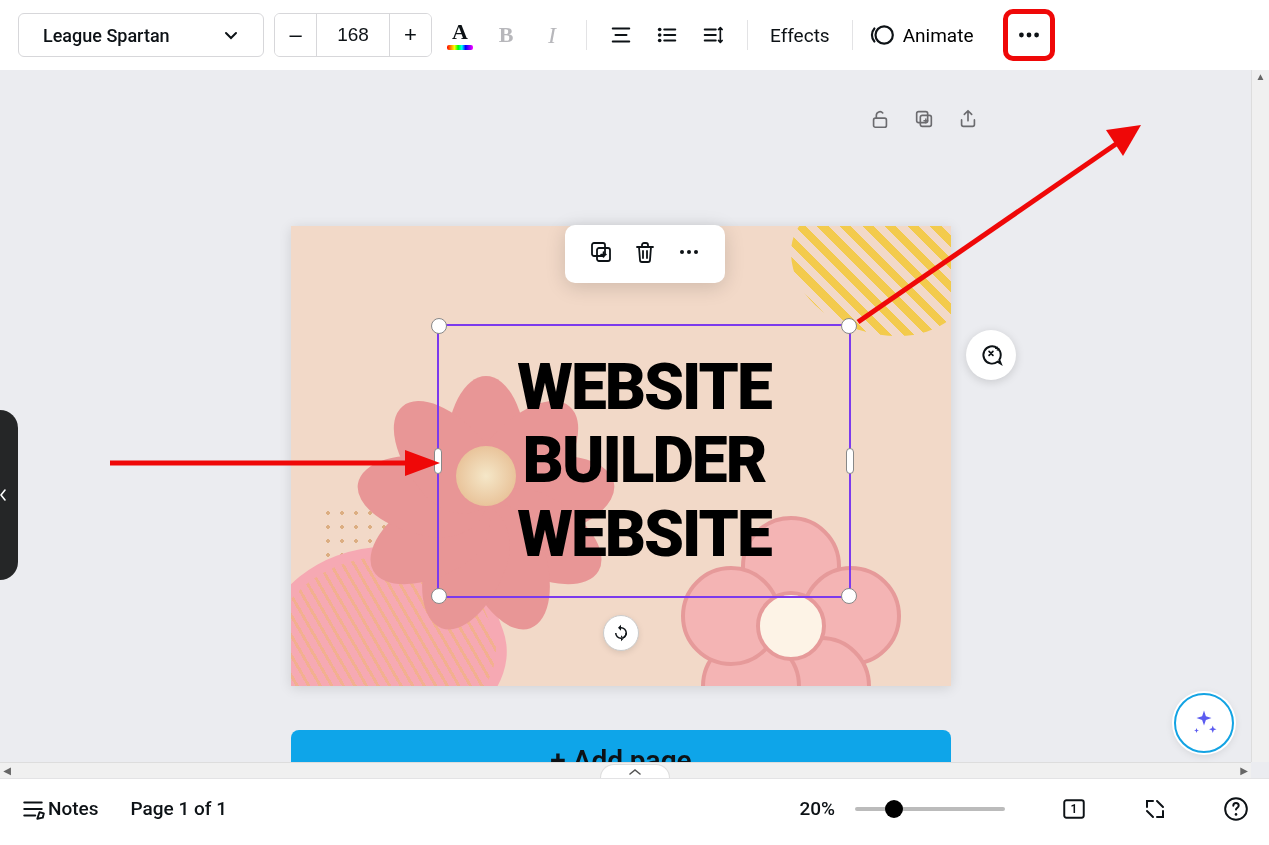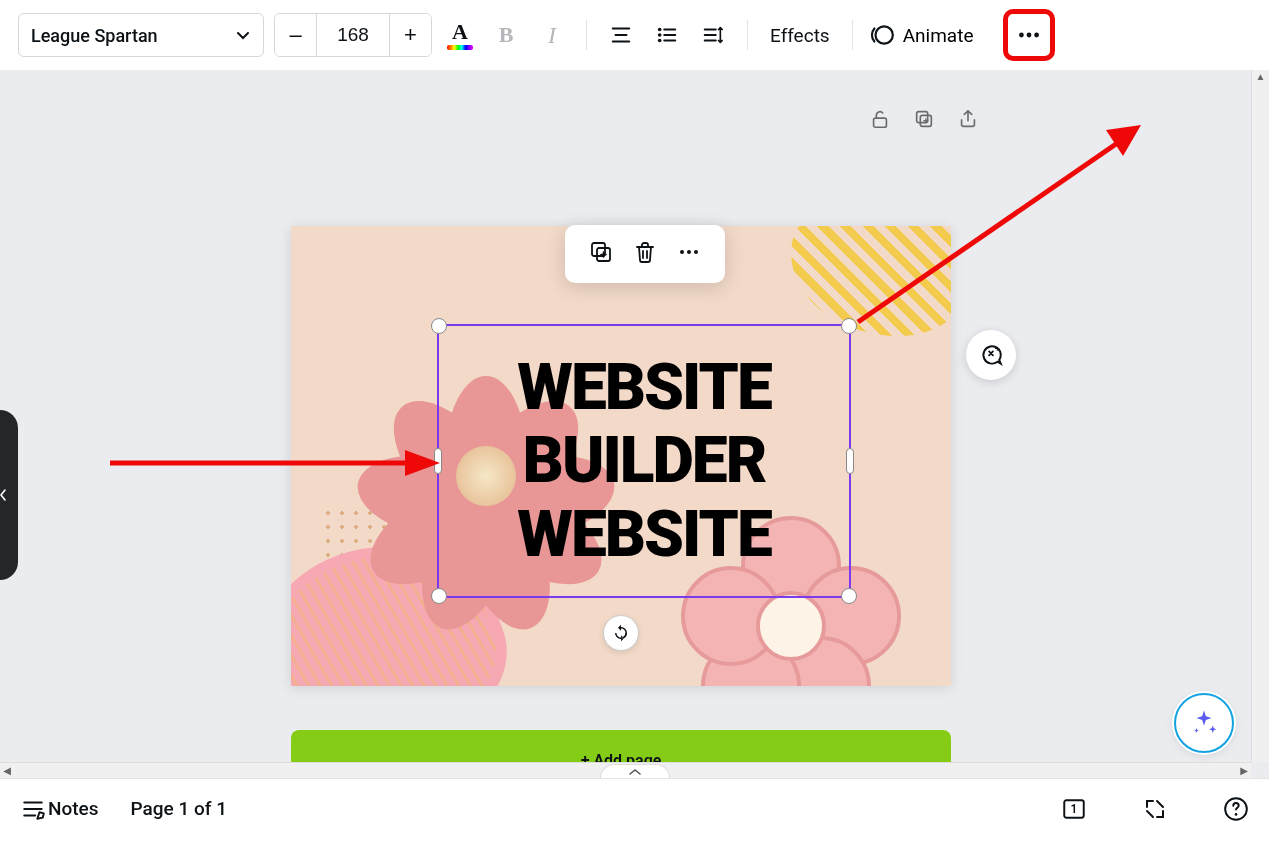--- a/index.html
+++ b/index.html
@@ -1,20 +1,20 @@
 <!DOCTYPE html>
 <html><head>
 <meta charset="utf-8">
 <style>
   * { box-sizing: border-box; margin: 0; padding: 0; }
   html, body { width: 1269px; height: 845px; font-family: -apple-system, BlinkMacSystemFont, "Segoe UI", Roboto, sans-serif; overflow: hidden; background: #fff; }
   
   
   .toolbar { height: 70px; background: #fff; display: flex; align-items: center; padding: 0 18px; gap: 10px; position: relative; z-index: 10; }
-  .font-select { display: flex; align-items: center; justify-content: space-between; width: 246px; height: 44px; border: 1px solid #d7d7da; border-radius: 6px; padding: 0 12px; cursor: pointer; font-size: 18px; color: #0d1216; font-weight: 500; }
+  .font-select { display: flex; align-items: center; justify-content: space-between; width: 246px; height: 44px; border: 1px solid #d7d7da; border-radius: 6px; padding: 0 24px; cursor: pointer; font-size: 18px; color: #0d1216; font-weight: 500; }
   .size-group { display: flex; align-items: center; height: 44px; border: 1px solid #d7d7da; border-radius: 6px; overflow: hidden; }
   .size-btn { width: 42px; height: 100%; display: flex; align-items: center; justify-content: center; font-size: 22px; color: #0d1216; cursor: pointer; background: #fff; border: none; }
   .size-btn:first-child { border-right: 1px solid #d7d7da; }
   .size-btn:last-child { border-left: 1px solid #d7d7da; }
   .size-input { width: 72px; height: 100%; text-align: center; font-size: 19px; color: #0d1216; border: none; outline: none; font-weight: 500; }
   .text-color { width: 36px; height: 40px; display: flex; flex-direction: column; align-items: center; justify-content: center; cursor: pointer; }
   .color-a { font-size: 22px; font-weight: 600; color: #0d1216; font-family: serif; line-height: 1; }
   .color-bar { width: 26px; height: 5px; margin-top: 2px; background: linear-gradient(to right, #ff0000, #ff8000, #ffff00, #00ff00, #00ffff, #0000ff, #8000ff, #ff00ff); border-radius: 2px; }
   .fmt-btn { width: 36px; height: 40px; display: flex; align-items: center; justify-content: center; font-size: 22px; cursor: pointer; color: #b7b7bb; }
   .fmt-btn.bold { font-weight: 700; font-family: serif; }
@@ -58,21 +58,21 @@
   .text-box { position: absolute; top: 100px; left: 148px; width: 410px; height: 270px; outline: 2px solid #7c3aed; display: flex; align-items: center; justify-content: center; z-index: 2; }
   .text-content { font-size: 64px; font-weight: 900; text-align: center; color: #000; line-height: 1.15; letter-spacing: -2px; }
   .handle { position: absolute; background: #fff; border: 1.5px solid #888; z-index: 3; }
   .handle.corner { width: 16px; height: 16px; border-radius: 50%; }
   .handle.side { width: 8px; height: 26px; border-radius: 4px; }
   
   .rotate-handle { position: absolute; bottom: 35px; left: 50%; transform: translateX(-50%); width: 36px; height: 36px; background: #fff; border: 1px solid #ccc; border-radius: 50%; display: flex; align-items: center; justify-content: center; cursor: pointer; z-index: 3; box-shadow: 0 2px 6px rgba(0,0,0,.1); }
   
   .comment-btn { position: absolute; top: 260px; right: 253px; width: 50px; height: 50px; background: #fff; border-radius: 50%; box-shadow: 0 2px 10px rgba(0,0,0,.15); display: flex; align-items: center; justify-content: center; cursor: pointer; z-index: 6; }
   
-  .add-page { position: absolute; top: 660px; left: 291px; width: 660px; height: 60px; background: #84cc16; border-radius: 8px; display: flex; align-items: center; justify-content: center; font-size: 16px; font-weight: 600; color: #0d1216; cursor: pointer; }
+  .add-page { position: absolute; top: 660px; left: 291px; width: 660px; height: 60px; background: #0ea5e9; border-radius: 8px; display: flex; align-items: center; justify-content: center; font-size: 28px; font-weight: 600; color: #0d1216; cursor: pointer; }
   
   .scroll-tab { position: absolute; bottom: 0; left: 50%; transform: translateX(-50%); width: 70px; height: 14px; background: #fff; border: 1px solid #ddd; border-bottom: none; border-radius: 14px 14px 0 0; display:flex; align-items:center; justify-content:center; color:#555; font-size:11px; cursor:pointer; }
   .hscroll { position: absolute; bottom: 0; left: 0; right: 18px; height: 16px; background: #f0f0f0; border-top: 1px solid #ddd; display:flex; align-items:center; }
   .hscroll .tr { height:10px; margin:0 14px; flex:1; position:relative; }
   .hscroll .arr { width:14px; text-align:center; color:#666; font-size:10px; }
   .vscroll { position: absolute; top: 0; right: 0; bottom: 16px; width: 18px; background: #f0f0f0; border-left: 1px solid #ddd; }
   .vscroll .arr { height:14px; text-align:center; color:#666; font-size:10px; line-height:14px; }
   
   .assist-btn { position: absolute; bottom: 25px; right: 35px; width: 60px; height: 60px; background: #fff; border-radius: 50%; border: 2px solid #13a3e3; display: flex; align-items: center; justify-content: center; cursor: pointer; z-index: 20; box-shadow: 0 0 0 2px #fff, 0 2px 10px rgba(0,0,0,.12); }
   
@@ -301,20 +301,26 @@
 <div class="bottom-bar">
   <div class="notes">
     <svg width="26" height="26" viewBox="0 0 24 24">
         <path d="M4 6h16M4 12h16M4 18h10" stroke="#0d1216" stroke-width="2" stroke-linecap="round"></path>
         <path d="M18 15l4 1-1 4-5 1 2-6z" fill="none" stroke="#0d1216" stroke-width="1.8" stroke-linejoin="round"></path>
       </svg>
     <span>Notes</span>
   </div>
   <div>Page 1 of 1</div>
   <div class="spacer"></div>
+  <div class="zoom-group">
+    <span>20%</span>
+    <div class="zoom-slider">
+      <div class="thumb"></div>
+    </div>
+  </div>
   <div class="rb">
     <svg width="26" height="26" viewBox="0 0 24 24">
         <rect x="3" y="4" width="18" height="16" rx="2" stroke="#0d1216" stroke-width="1.8" fill="none"></rect>
         <text x="12" y="16" font-size="11" text-anchor="middle" fill="#0d1216" font-weight="600">1</text>
       </svg>
   </div>
   <div class="rb">
     <svg width="24" height="24" viewBox="0 0 24 24">
         <path d="M4 10V4h6M20 14v6h-6M14 4l6 6M10 20l-6-6" stroke="#0d1216" stroke-width="2" fill="none" stroke-linecap="round"></path>
       </svg>

